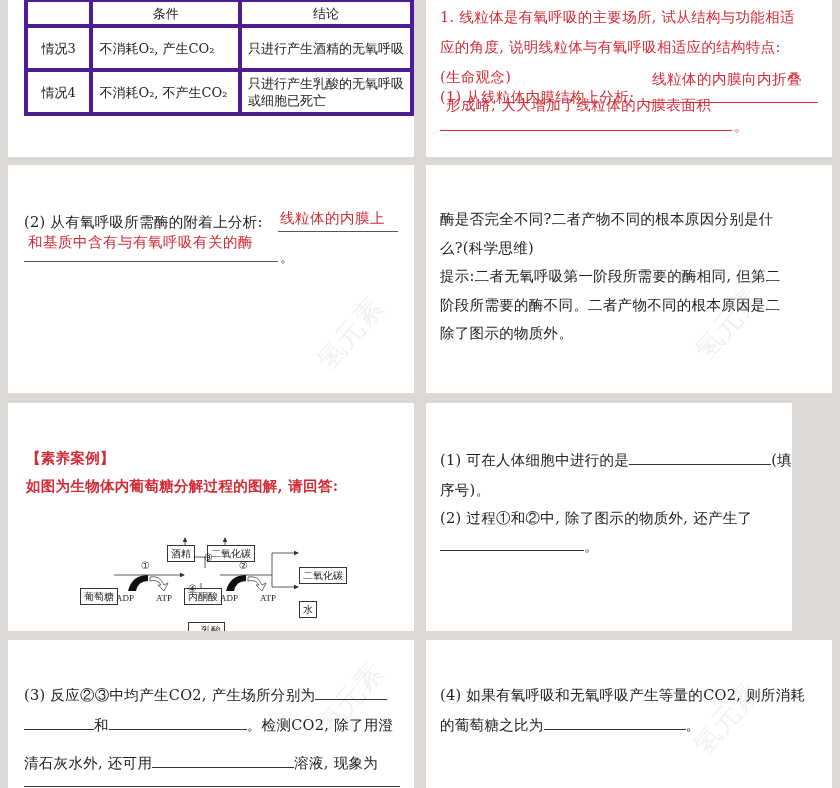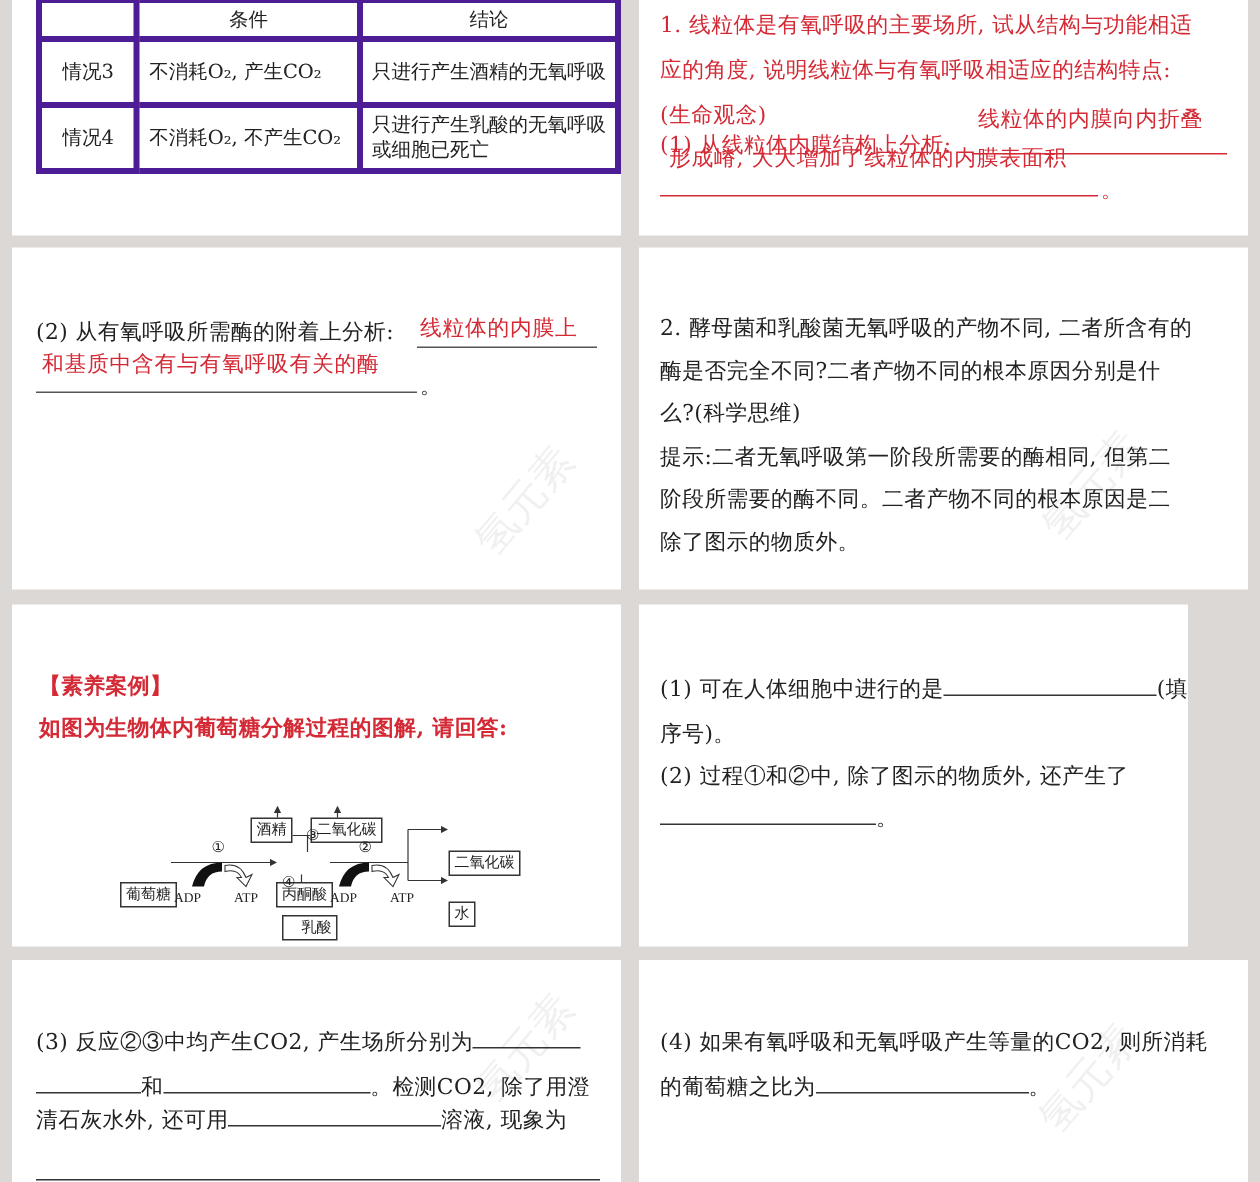--- a/index.html
+++ b/index.html
@@ -71,21 +71,20 @@
   <div class="ans" style="left:272px;top:44px;font-weight:normal;">线粒体的内膜上</div>
   <div style="position:absolute;left:270px;top:66px;width:120px;border-bottom:1px solid #555;"></div>
   <div class="ans" style="left:20px;top:68px;font-weight:normal;">和基质中含有与有氧呼吸有关的酶</div>
   <div style="position:absolute;left:16px;top:96px;width:254px;border-bottom:1px solid #555;"></div>
   <div style="position:absolute;left:272px;top:84px;font-size:14px;">。</div>
   <div class="wm" style="left:300px;top:150px;">氢元素</div>
 </div>
 
 <div class="panel p4">
   <div class="txt" style="left:14px;top:40px;width:392px;line-height:28.5px;">
-    <div>2. 酵母菌和乳酸菌无氧呼吸的产物不同, 二者所含有的</div>
     <div>酶是否完全不同?二者产物不同的根本原因分别是什</div>
     <div>么?(科学思维)</div>
     <div>提示:二者无氧呼吸第一阶段所需要的酶相同, 但第二</div>
     <div>阶段所需要的酶不同。二者产物不同的根本原因是二</div>
     <div>除了图示的物质外。</div>
   </div>
   <div class="wm" style="left:260px;top:140px;">氢元素</div>
 </div>
 
 <div class="panel p5">
@@ -111,21 +110,21 @@
       <line x1="204" y1="66" x2="230" y2="66" stroke="#333" stroke-width="0.8" marker-end="url(#ah)"></line>
       <path d="M60,70 Q64,54 80,54 L80,60 Q70,60 68,70 z" fill="#111"></path>
       <path d="M82,56 Q92,54 96,64 L100,62 L96,70 L90,64 L93,64 Q90,58 82,60 z" fill="#fff" stroke="#333" stroke-width="0.7"></path>
       <path d="M158,70 Q162,54 178,54 L178,60 Q168,60 166,70 z" fill="#111"></path>
       <path d="M180,56 Q190,54 194,64 L198,62 L194,70 L188,64 L191,64 Q188,58 180,60 z" fill="#fff" stroke="#333" stroke-width="0.7"></path>
     </svg>
     <div class="box" style="left:12px;top:46px;">葡萄糖</div>
     <div class="box" style="left:116px;top:46px;">丙酮酸</div>
     <div class="box" style="left:99px;top:3px;">酒精</div>
     <div class="box" style="left:139px;top:3px;">二氧化碳</div>
-    <div class="box" style="left:120px;top:68px;padding-left:12px;">乳酸</div>
+    <div class="box" style="left:120px;top:80px;padding-left:12px;">乳酸</div>
     <div class="box" style="left:231px;top:25px;">二氧化碳</div>
     <div class="box" style="left:231px;top:59px;">水</div>
     <div class="circ" style="left:73px;top:39px;">①</div>
     <div class="circ" style="left:171px;top:39px;">②</div>
     <div class="circ" style="left:136px;top:31px;">③</div>
     <div class="circ" style="left:120px;top:62px;">④</div>
     <div class="lbl" style="left:48px;top:72px;">ADP</div>
     <div class="lbl" style="left:88px;top:72px;">ATP</div>
     <div class="lbl" style="left:152px;top:72px;">ADP</div>
     <div class="lbl" style="left:192px;top:72px;">ATP</div>
@@ -143,21 +142,21 @@
   </div>
 </div>
 
 <div class="panel p7">
   <div class="txt" style="left:16px;top:40px;">
     <span>(3) 反应②③中均产生CO2, 产生场所分别为</span><span class="blank" style="width:72px;"></span>
   </div>
   <div class="txt" style="left:16px;top:70px;">
     <span class="blank" style="width:70px;"></span><span>和</span><span class="blank" style="width:138px;"></span><span>。检测CO2, 除了用澄</span>
   </div>
-  <div class="txt" style="left:16px;top:92px;text-align:center;">
+  <div class="txt" style="left:16px;top:108px;text-align:center;">
     <span>清石灰水外, 还可用</span><span class="blank" style="width:142px;"></span><span>溶液, 现象为</span>
   </div>
   <div style="position:absolute;left:16px;top:146px;width:376px;border-bottom:1px solid #333;"></div>
   <div class="wm" style="left:300px;top:40px;">氢元素</div>
 </div>
 
 <div class="panel p8">
   <div class="txt" style="left:14px;top:40px;">(4) 如果有氧呼吸和无氧呼吸产生等量的CO2, 则所消耗</div>
   <div class="txt" style="left:14px;top:70px;">
     <span>的葡萄糖之比为</span><span class="blank" style="width:142px;"></span><span>。</span>

